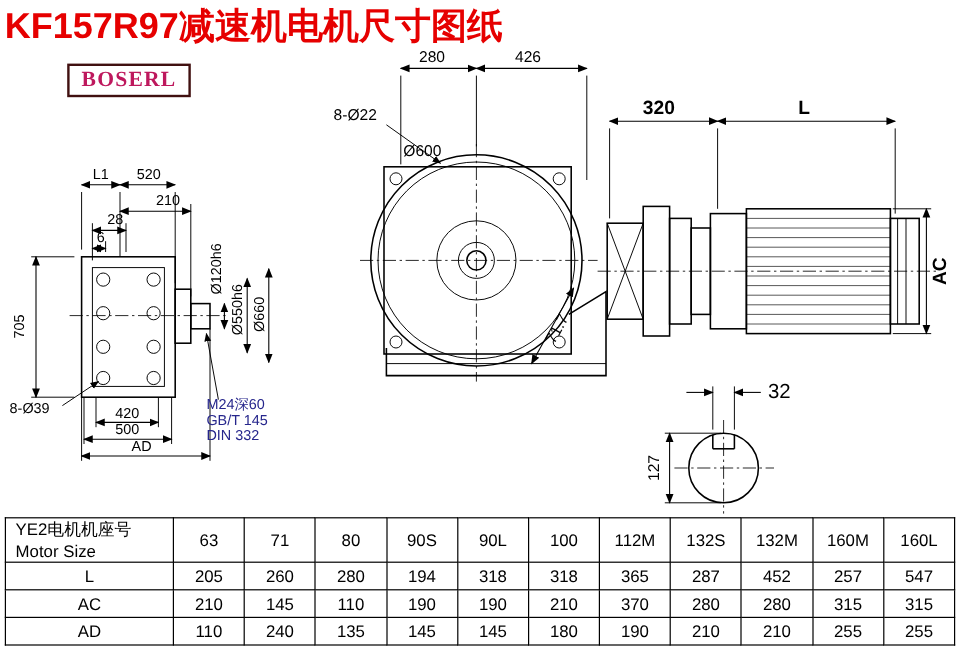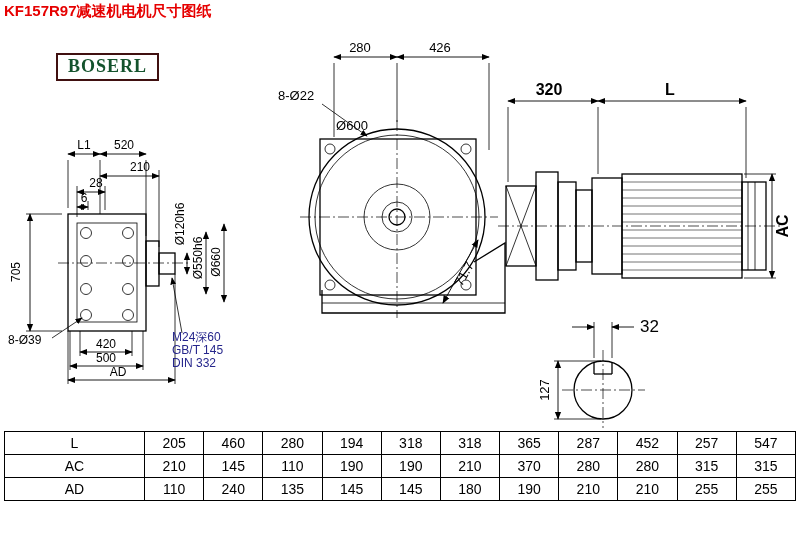--- a/index.html
+++ b/index.html
@@ -1,23 +1,23 @@
 <!DOCTYPE html>
 <html><head>
 <meta charset="utf-8">
 <style>
   * { margin:0; padding:0; box-sizing:border-box; }
   html,body { width:800px; height:541px; background:#ffffff; overflow:hidden;
               font-family:"Liberation Sans", sans-serif; position:relative; }
-  .title { position:absolute; top:2px; left:4px; font-size:15px; font-weight:bold;
+  .title { position:absolute; top:2px; left:4px; font-size:30px; font-weight:bold;
            color:#e60000; z-index:5; white-space:nowrap; }
   .logo { position:absolute; top:53px; left:56px; border:2px solid #401010;
           padding:1px 10px 2px 10px; background:#fff; z-index:5; }
   .logo span { font-family:"Liberation Serif", serif; font-size:18px; font-weight:bold;
-               color:#14532d; letter-spacing:1px; }
+               color:#be185d; letter-spacing:1px; }
   svg.drawing { position:absolute; top:0; left:0; z-index:1; }
   .ln   { stroke:#000; stroke-width:1.3; fill:none; }
   .thin { stroke:#000; stroke-width:0.8; fill:none; }
   .fin  { stroke:#000; stroke-width:0.55; fill:none; }
   .dim  { stroke:#000; stroke-width:0.9; fill:none; }
   .cl   { stroke:#000; stroke-width:0.7; fill:none; stroke-dasharray:11 3 2 3; }
   .txt  { font-family:"Liberation Sans",sans-serif; font-size:13px; fill:#000; }
   .txts { font-family:"Liberation Sans",sans-serif; font-size:12px; fill:#000; }
   .txtb { font-family:"Liberation Sans",sans-serif; font-size:16px; font-weight:bold; fill:#000; }
   .txt32{ font-family:"Liberation Sans",sans-serif; font-size:17px; fill:#000; }
@@ -223,24 +223,41 @@
       <col>
       <col>
       <col>
       <col>
       <col>
       <col>
       <col>
       <col>
   </colgroup>
   <tbody>
+      <tr class="hdr">
+    <th class="rowhead">
+      <div>YE2电机机座号</div>
+      <div>Motor Size</div>
+    </th>
+    <th>63</th>
+    <th>71</th>
+    <th>80</th>
+    <th>90S</th>
+    <th>90L</th>
+    <th>100</th>
+    <th>112M</th>
+    <th>132S</th>
+    <th>132M</th>
+    <th>160M</th>
+    <th>160L</th>
+  </tr>
   <tr>
     <td>L</td>
     <td>205</td>
-    <td>460</td>
+    <td>260</td>
     <td>280</td>
     <td>194</td>
     <td>318</td>
     <td>318</td>
     <td>365</td>
     <td>287</td>
     <td>452</td>
     <td>257</td>
     <td>547</td>
   </tr>

